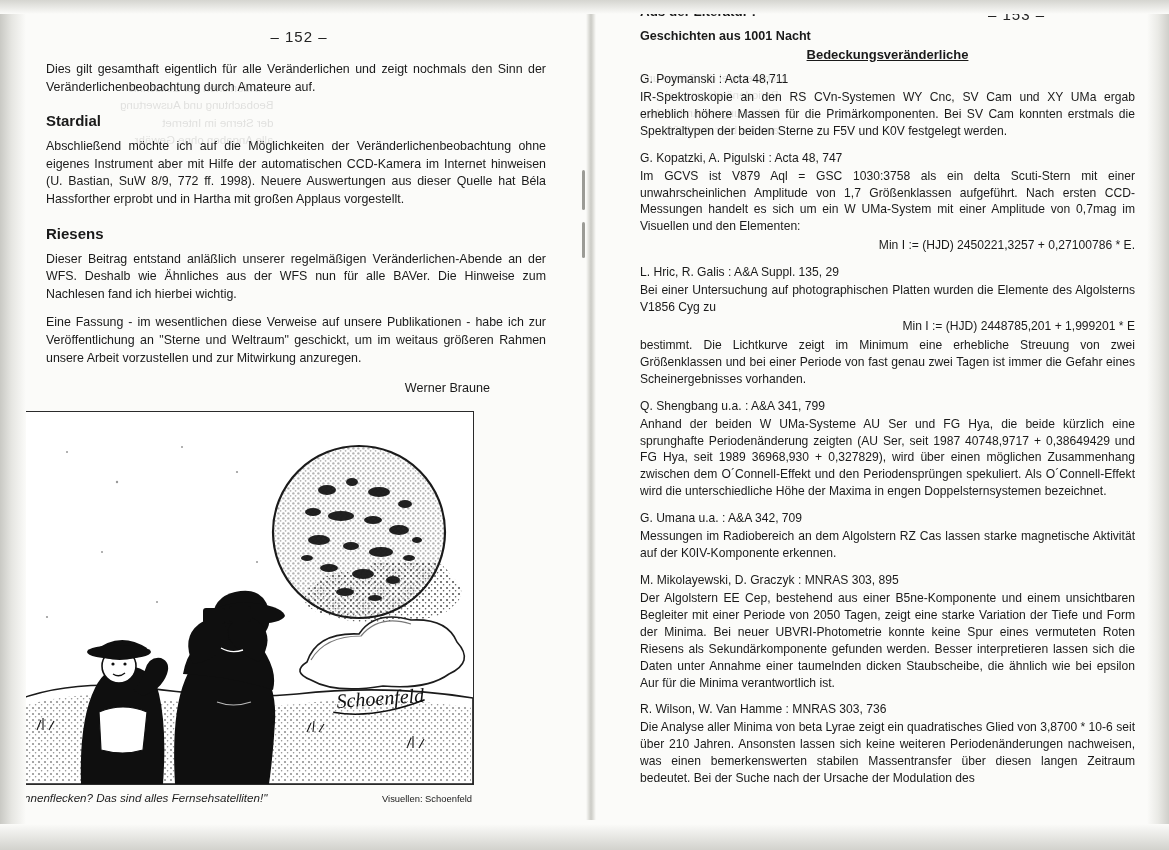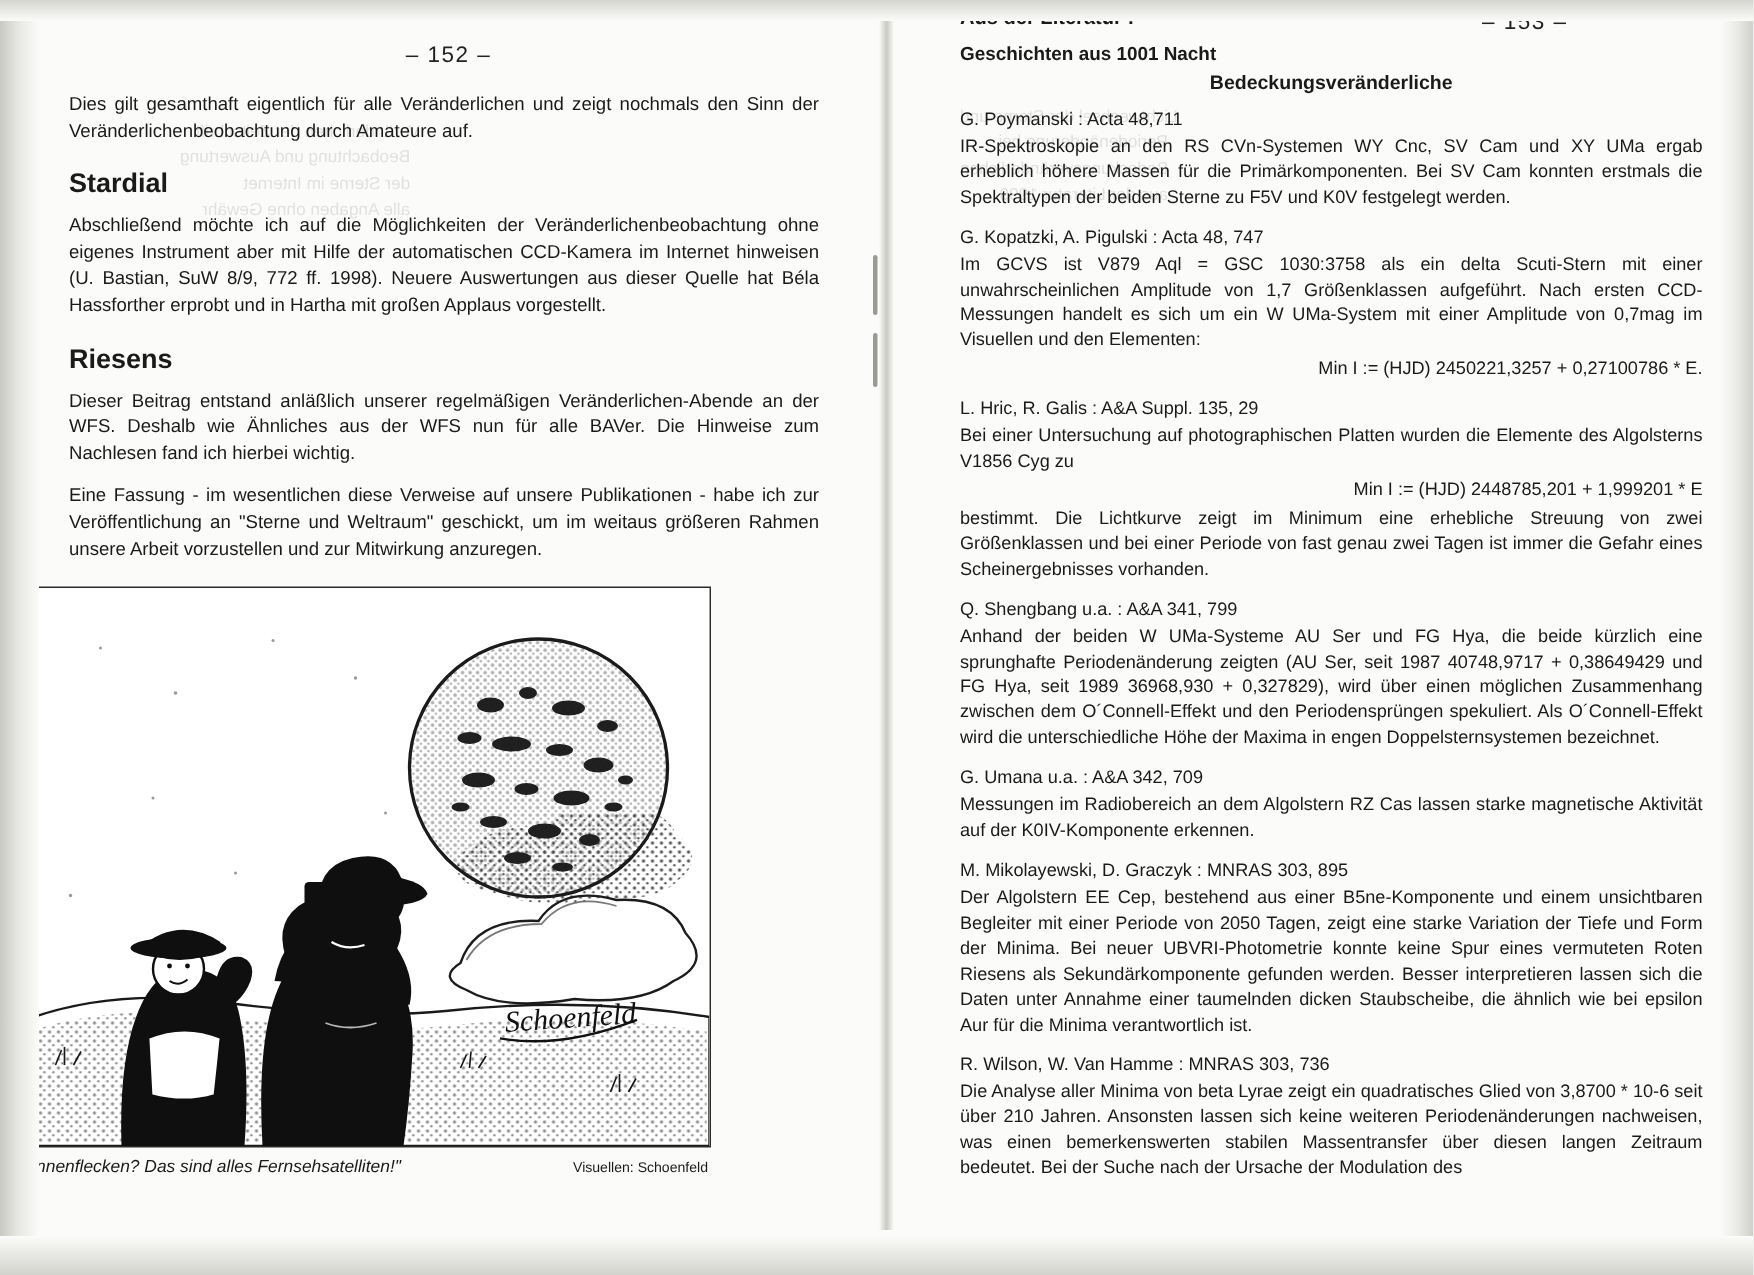--- a/index.html
+++ b/index.html
@@ -86,21 +86,21 @@
     margin: 4px 34px 0 44px;
   }
 
   p {
     margin: 0 0 11px 0;
     font-size: 12.4px;
     line-height: 1.42;
     text-align: justify;
   }
   .subhead {
-    font-size: 18px;
+    font-size: 15px;
     font-weight: bold;
     margin: 16px 0 9px 0;
   }
   .sig {
     text-align: right;
     font-size: 12.6px;
     margin: 14px 56px 0 0;
   }
 
   
@@ -112,20 +112,21 @@
   .rp-sub {
     font-size: 12.6px;
     font-weight: bold;
     margin: 0 0 4px 0;
   }
   .rp-center {
     text-align: center;
     font-size: 13px;
     font-weight: bold;
     margin: 0 0 9px 0;
+    text-decoration: underline;
   }
   .ref {
     font-size: 12.1px;
     line-height: 1.40;
     margin: 0 0 10px 0;
     text-align: justify;
   }
   .ref .author {
     display: block;
     margin-bottom: 1px;
@@ -210,20 +211,21 @@
       <p>Dies gilt gesamthaft eigentlich für alle Veränderlichen und zeigt nochmals den Sinn der Veränderlichenbeobachtung durch Amateure auf.</p>
 
       <div class="subhead">Stardial</div>
       <p>Abschließend möchte ich auf die Möglichkeiten der Veränderlichenbeobachtung ohne eigenes Instrument aber mit Hilfe der automatischen CCD-Kamera im Internet hinweisen (U. Bastian, SuW 8/9, 772 ff. 1998). Neuere Auswertungen aus dieser Quelle hat Béla Hassforther erprobt und in Hartha mit großen Applaus vorgestellt.</p>
 
       <div class="subhead">Riesens</div>
       <p>Dieser Beitrag entstand anläßlich unserer regelmäßigen Veränderlichen-Abende an der WFS. Deshalb wie Ähnliches aus der WFS nun für alle BAVer. Die Hinweise zum Nachlesen fand ich hierbei wichtig.</p>
 
       <p>Eine Fassung - im wesentlichen diese Verweise auf unsere Publikationen - habe ich zur Veröffentlichung an "Sterne und Weltraum" geschickt, um im weitaus größeren Rahmen unsere Arbeit vorzustellen und zur Mitwirkung anzuregen.</p>
 
+      <div class="sig">Werner Braune</div>
     </div>
 
     <div class="cartoon-wrap">
       <div class="cartoon">
         <svg width="466" height="372" viewBox="0 0 466 372">
           <defs>
             <pattern id="dots" width="5" height="5" patternUnits="userSpaceOnUse">
               <circle cx="1.4" cy="1.4" r="1.2" fill="#1b1b1b"></circle>
               <circle cx="3.6" cy="3.8" r="0.9" fill="#1b1b1b"></circle>
             </pattern>

